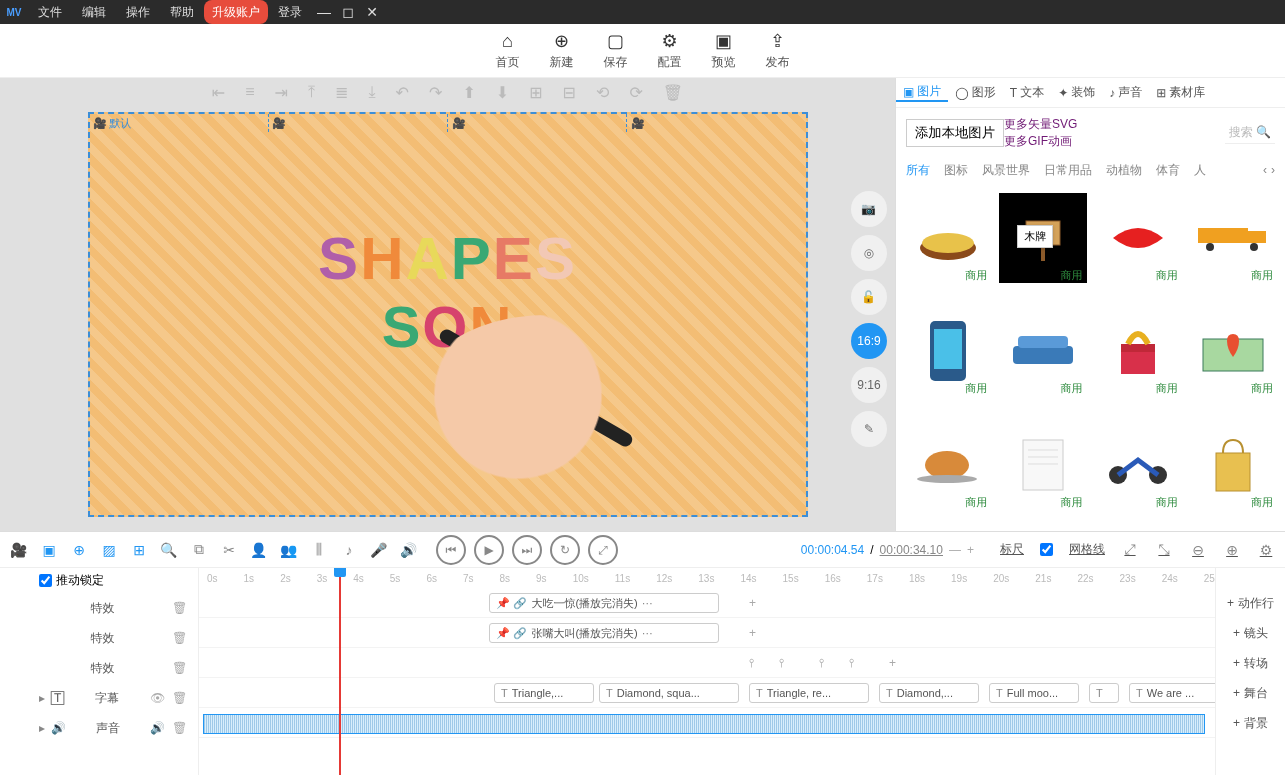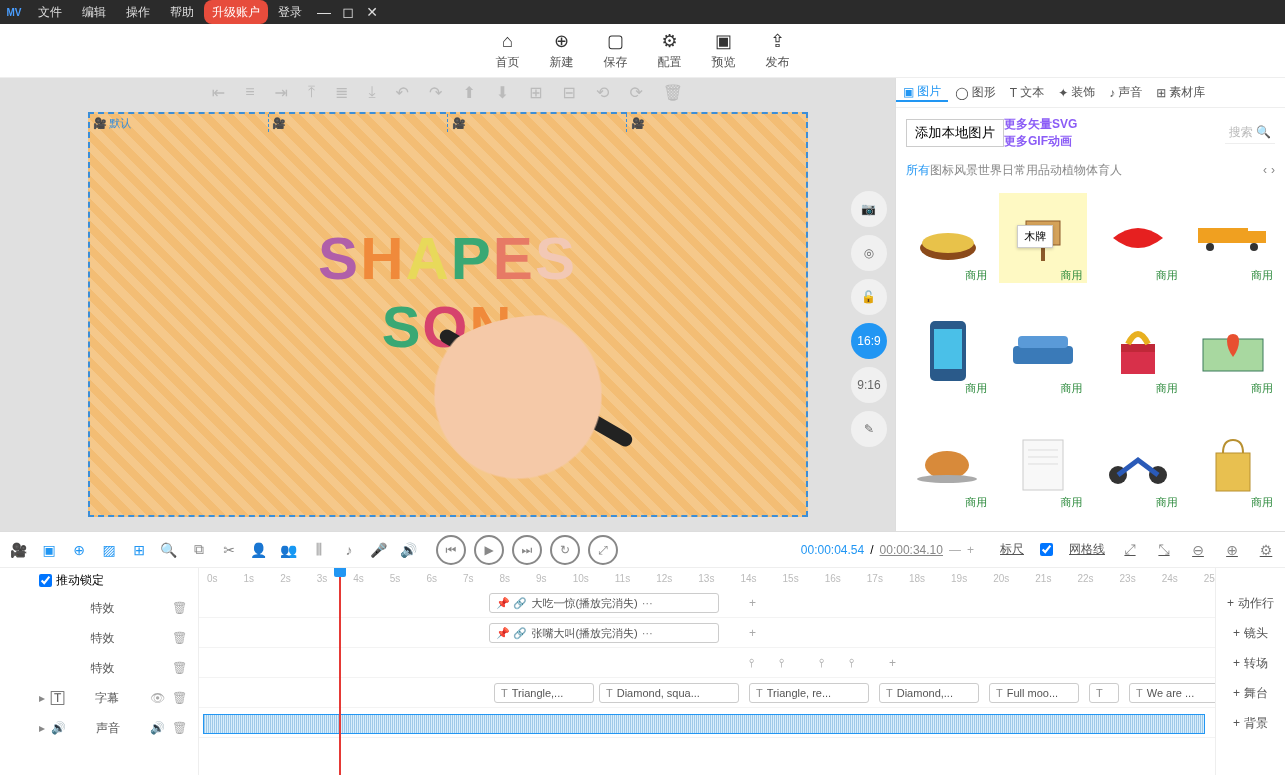--- a/index.html
+++ b/index.html
@@ -48,23 +48,23 @@
 .dial-btn { width: 36px; height: 36px; border-radius: 50%; background: #f0f0f0; display: flex; align-items: center; justify-content: center; font-size: 12px; color: #666; cursor: pointer; }
 .dial-btn.active { background: #2196f3; color: #fff; }
 
 
 .rpanel { width: 390px; background: #fff; border-left: 1px solid #ddd; display: flex; flex-direction: column; }
 .rtabs { height: 30px; display: flex; align-items: center; border-bottom: 1px solid #eee; font-size: 12px; }
 .rtabs .rtab { padding: 0 7px; display: flex; align-items: center; gap: 3px; color: #555; cursor: pointer; }
 .rtabs .rtab.active { color: #2196f3; border-bottom: 2px solid #2196f3; }
 .rfilter { padding: 8px 10px; display: flex; align-items: center; }
 .rfilter .addbtn { border: 1px solid #ccc; padding: 4px 8px; background: #fff; cursor: pointer; }
-.rfilter .links { color: #8b5cf6; line-height: 1.4; font-weight: bold; }
+.rfilter .links { color: #701a75; line-height: 1.4; }
 .rfilter .search { margin-left: auto; color: #bbb; border-bottom:1px solid #eee; padding:2px 4px; }
-.rcats { display: flex; padding: 4px 10px 8px; color: #888; align-items:center;}
+.rcats { display: flex; gap: 14px; padding: 4px 10px 8px; color: #888; align-items:center;}
 .rcats .active { color: #2196f3; }
 .rcats .navarr { margin-left:auto; display:flex; gap:4px; color:#888;}
 .rgrid { flex: 1; overflow: auto; padding: 6px 8px; display: grid; grid-template-columns: repeat(4, 1fr); gap: 8px; }
 .ritem { height: 90px; display: flex; flex-direction: column; align-items: center; justify-content: flex-end; position: relative; }
 .ritem .thumb { flex: 1; width: 100%; display: flex; align-items: center; justify-content: center; }
 .ritem .tag { font-size: 11px; color: #2e8b3e; position:absolute; bottom:0; right:4px;}
 .tooltip { position:absolute; background:#fff; border:1px solid #ccc; padding:3px 6px; font-size:11px; box-shadow:0 1px 3px rgba(0,0,0,.2);}
 
 
 .timeline-ctrl { height: 36px; display: flex; align-items: center; padding: 0 10px; gap: 12px; border-top: 1px solid #ddd; }
@@ -249,21 +249,21 @@
     <div class="rgrid">
       <div class="ritem">
           <div class="thumb">
             <svg width="60" height="50">
               <ellipse cx="30" cy="35" rx="28" ry="12" fill="#8b4a1a"></ellipse>
               <ellipse cx="30" cy="30" rx="26" ry="10" fill="#e8c24a"></ellipse>
             </svg>
           </div>
           <span class="tag">商用</span>
         </div>
-      <div class="ritem" style="background:#fef9c3;">
+      <div class="ritem" style="background:#000000;">
           <div class="thumb">
             <svg width="50" height="50">
               <rect x="8" y="8" width="34" height="24" fill="#d4a25a" stroke="#8b5a2a"></rect>
               <rect x="23" y="32" width="4" height="16" fill="#8b5a2a"></rect>
             </svg>
           </div>
           <div class="tooltip" style="top:32px;left:18px;">木牌</div>
           <span class="tag">商用</span>
         </div>
       <div class="ritem">

